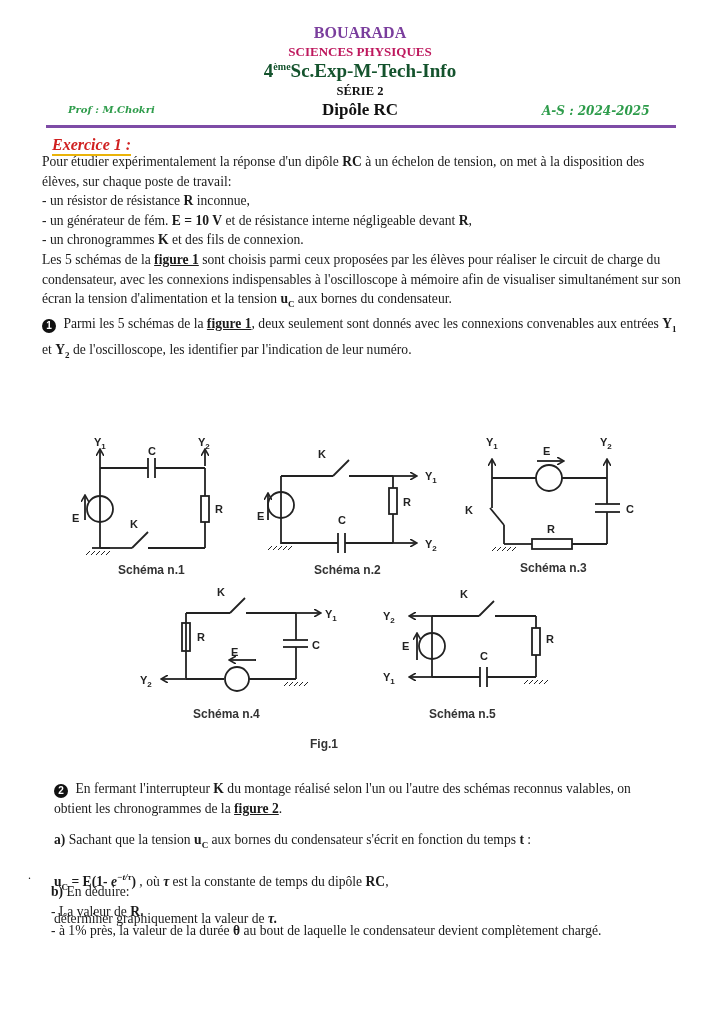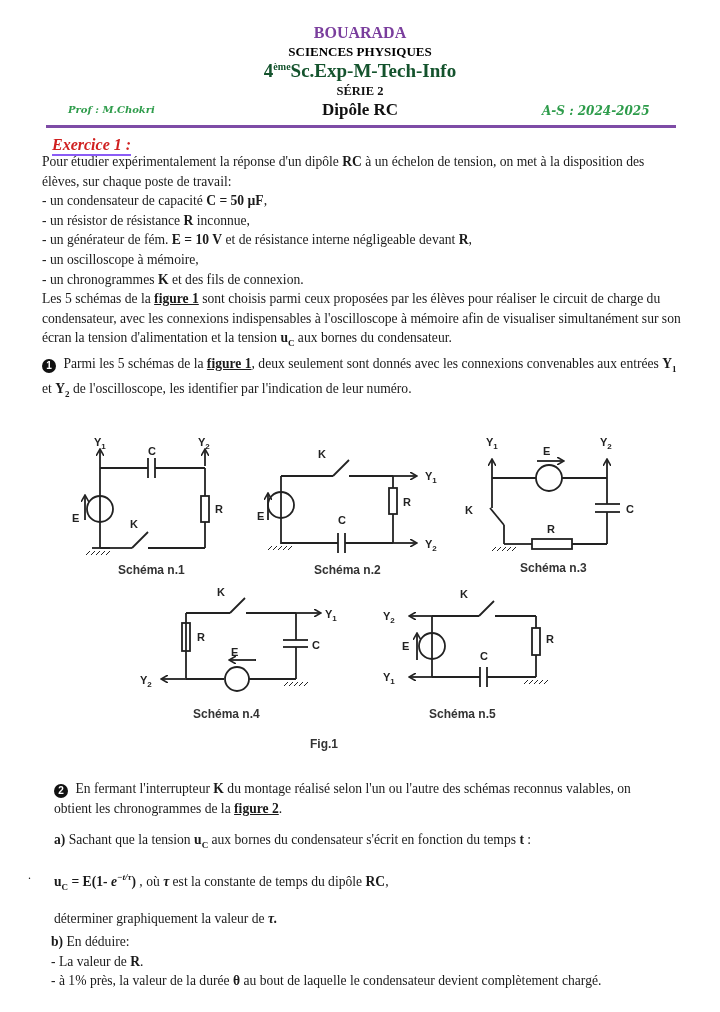--- a/index.html
+++ b/index.html
@@ -1,66 +1,64 @@
 <!DOCTYPE html>
 <html><head>
 <meta charset="utf-8">
 <style>
   html, body { margin: 0; padding: 0; background: #ffffff; }
   body { width: 720px; height: 1012px; position: relative; overflow: hidden; font-family: "Liberation Serif", serif; color: #1a1a1a; }
   .hdr { position: absolute; left: 0; width: 720px; text-align: center; font-weight: bold; }
   .h-school { top: 24px; font-size: 16px; color: #7a3e9d; }
-  .h-subject { top: 44px; font-size: 13px; color: #000000; }
+  .h-subject { top: 44px; font-size: 13px; color: #be185d; }
   .h-level { top: 60px; font-size: 19px; color: #14532d; }
   .h-level sup { font-size: 10px; }
   .h-serie { top: 84px; font-size: 12.5px; color: #111; }
   .h-title { top: 100px; font-size: 17px; color: #111; }
   .prof { position: absolute; left: 68px; top: 104px; font-size: 10px; font-style: italic; font-weight: bold; color: #2e9c4b; font-family: "DejaVu Serif", serif; }
   .year { position: absolute; left: 542px; top: 104px; font-size: 12px; font-style: italic; font-weight: bold; color: #2e9c4b; font-family: "DejaVu Serif", serif; }
   .rule { position: absolute; left: 46px; top: 125px; width: 630px; height: 3px; background: #7e4ca6; }
-  .ex-title { position: absolute; left: 52px; top: 136px; font-size: 16px; font-style: italic; font-weight: bold; color: #d01f1f; border-bottom: 2px solid #8b5cf6; line-height: 18px; }
+  .ex-title { position: absolute; left: 52px; top: 136px; font-size: 16px; font-style: italic; font-weight: bold; color: #d01f1f; border-bottom: 2px solid #eab308; line-height: 18px; }
   .body-text { position: absolute; left: 42px; width: 640px; font-size: 13.6px; line-height: 19.6px; }
   .t1 { top: 152px; }
   .t1 p { margin: 0; }
   b { font-weight: bold; }
   .ul { text-decoration: underline; font-weight: bold; text-align: right; }
   .num { display: inline-block; width: 14px; height: 14px; border-radius: 50%; background: #111; color: #fff; font-size: 10px; font-weight: bold; text-align: center; line-height: 14px; vertical-align: -1px; font-family: "Liberation Sans", sans-serif; margin-right: 4px; }
   .figure { position: absolute; left: 60px; top: 428px; width: 600px; height: 330px; }
   .figure svg { position: absolute; left: 0; top: 0; }
   .cap { font-family: "Liberation Sans", sans-serif; font-size: 12px; fill: #333; font-weight: bold; }
   .lbl { font-family: "Liberation Sans", sans-serif; font-size: 11px; fill: #222; font-weight: bold; }
   .sub { font-family: "Liberation Sans", sans-serif; font-size: 8px; fill: #222; font-weight: bold; }
   .t2 { top: 767px; }
   .t2 p { margin: 12px; }
   .formula { font-weight: bold; }
   .expo { font-size: 9px; vertical-align: 6px; font-style: italic; }
   .dot { position: absolute; left: 28px; top: 868px; font-size: 12px; }
-  .t3 { top: 932px; left: 51px; }
+  .t3 { top: 882px; left: 51px; }
   .t3 p { margin: 0; }
 </style>
 </head>
 <body>
 
 <div class="hdr h-school">BOUARADA</div>
 <div class="hdr h-subject">SCIENCES PHYSIQUES</div>
 <div class="hdr h-level"><span>4</span><sup>ème</sup><span>Sc.Exp-M-Tech-Info</span></div>
 <div class="hdr h-serie">SÉRIE 2</div>
 <div class="hdr h-title">Dipôle RC</div>
 <div class="prof">Prof : M.Chokri</div>
 <div class="year">A-S : 2024-2025</div>
 <div class="rule"></div>
 
 <div class="ex-title">Exercice 1 :</div>
 
 <div class="body-text t1">
   <p><span>Pour étudier expérimentalement la réponse d'un dipôle </span><b>RC</b><span> à un échelon de tension, on met à la disposition des élèves, sur chaque poste de travail:</span></p>
-  <p><span>- un condensateur de capacité </span><b>C = 50 µF</b><span>,</span></p>
   <p><span>- un résistor de résistance </span><b>R</b><span> inconnue,</span></p>
   <p><span>- un générateur de fém. </span><b>E = 10 V</b><span> et de résistance interne négligeable devant </span><b>R</b><span>,</span></p>
-  <p><span>- un oscilloscope à mémoire,</span></p>
   <p><span>- un chronogrammes </span><b>K</b><span> et des fils de connexion.</span></p>
   <p><span>Les 5 schémas de la </span><span class="ul">figure 1</span><span> sont choisis parmi ceux proposées par les élèves pour réaliser le circuit de charge du condensateur, avec les connexions indispensables à l'oscilloscope à mémoire afin de visualiser simultanément sur son écran la tension d'alimentation et la tension </span><b>u</b><sub style="font-size:9px;font-weight:bold">C</sub><span> aux bornes du condensateur.</span></p>
   <p><span class="num">1</span><span> Parmi les 5 schémas de la </span><span class="ul">figure 1</span><span>, deux seulement sont donnés avec les connexions convenables aux entrées </span><b>Y</b><sub style="font-size:9px;font-weight:bold">1</sub><span> et </span><b>Y</b><sub style="font-size:9px;font-weight:bold">2</sub><span> de l'oscilloscope, les identifier par l'indication de leur numéro.</span></p>
 </div>
 
 <div class="figure">
   <svg width="600" height="330" viewBox="0 0 600 330">
     <defs>
       <marker id="ar" markerWidth="8" markerHeight="8" refX="6" refY="4" orient="auto" markerUnits="userSpaceOnUse">
         <path d="M0,0 L7,4 L0,8" fill="none" stroke="#222" stroke-width="1.6"></path>

